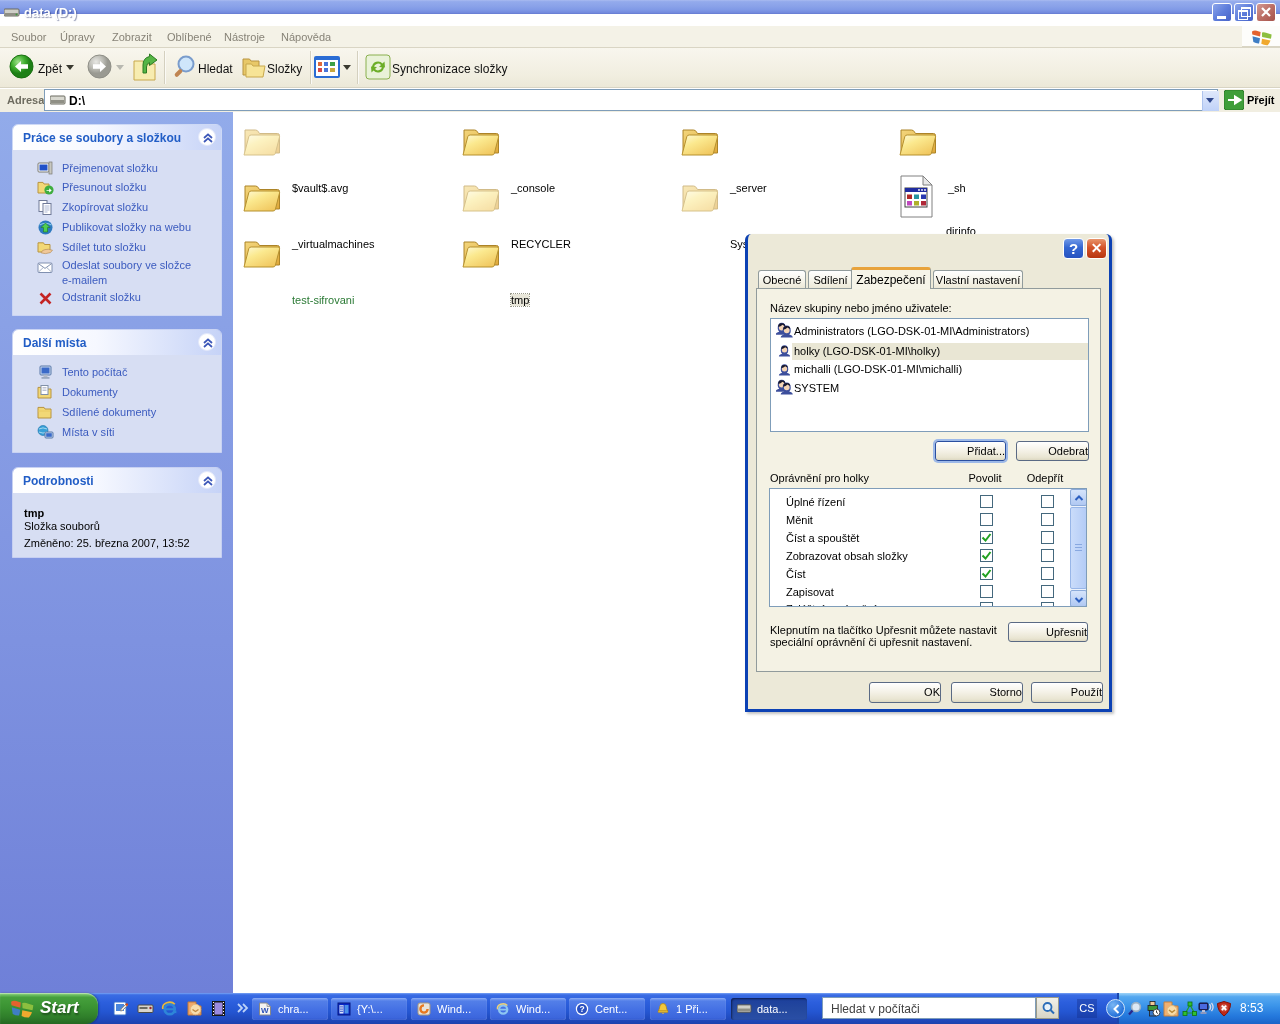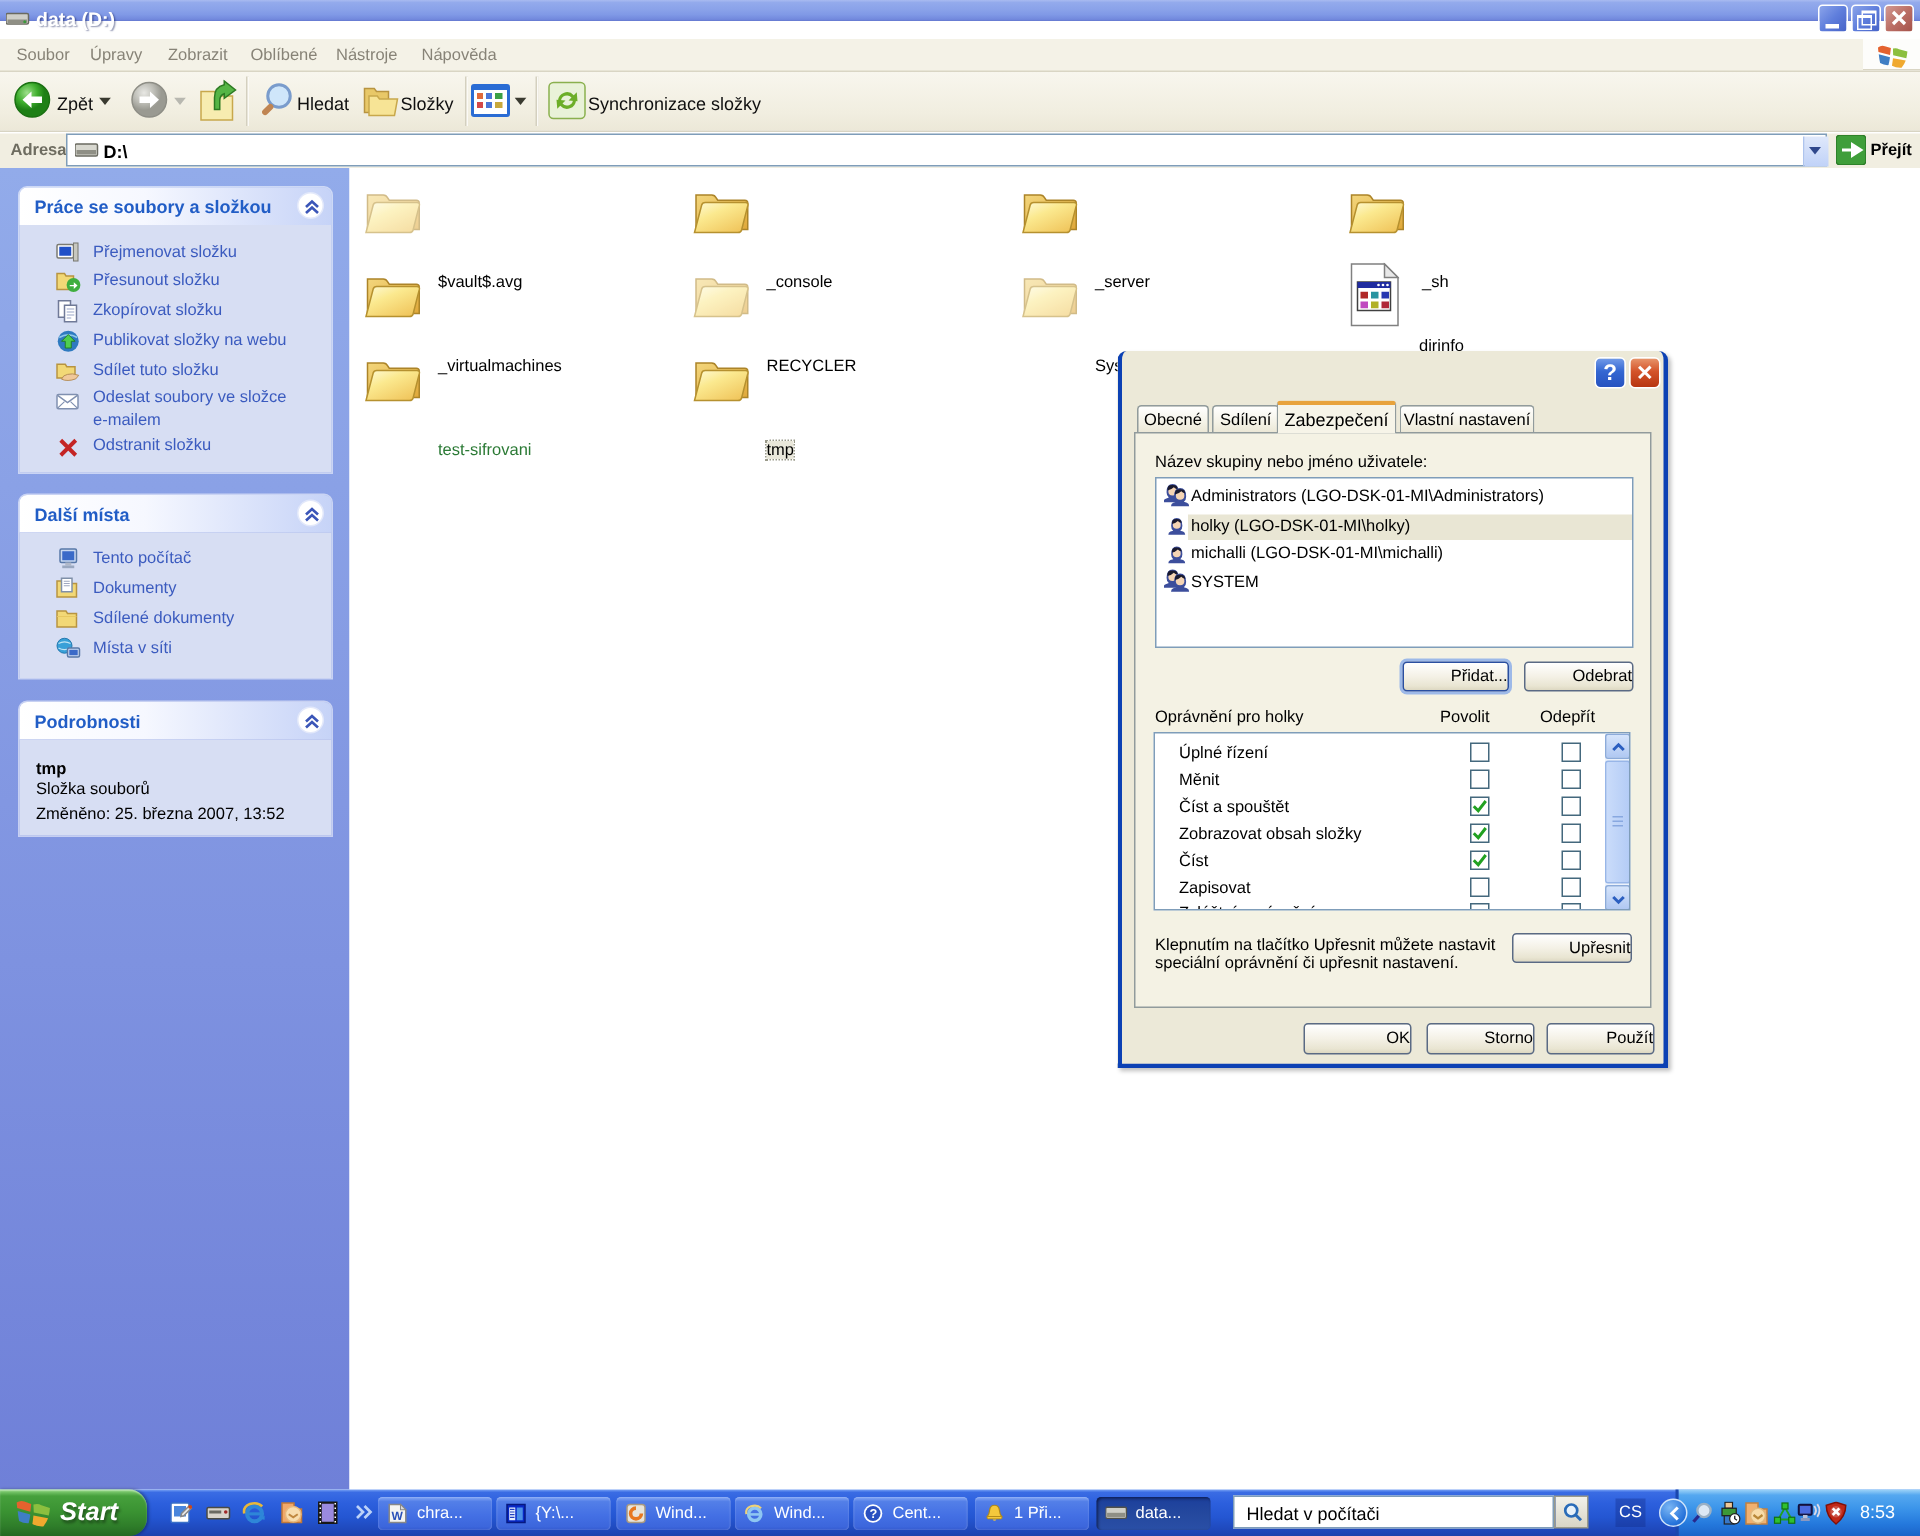--- a/index.html
+++ b/index.html
@@ -422,21 +422,21 @@
       </svg>
     <div class="abs dlabel" style="left:23px;top:44px">michalli (LGO-DSK-01-MI\michalli)</div>
     <svg class="abs" style="left:5px;top:60px" width="17" height="16" viewBox="0 0 16 15">
         <use href="#user2"></use>
       </svg>
     <div class="abs dlabel" style="left:23px;top:63px">SYSTEM</div>
   </div>
   <div class="abs btn" style="left:190px;top:207px;width:71px;height:20px;line-height:18px;box-shadow:0 0 0 2px #9db9e8;border-color:#2a4fa0">Přidat...</div>
   <div class="abs btn" style="left:271px;top:207px;width:73px;height:20px;line-height:18px">Odebrat</div>
   <div class="abs dlabel" style="left:25px;top:238px">Oprávnění pro holky</div>
-  <div class="abs dlabel" style="left:215px;top:238px;width:50px;text-align:left">Povolit</div>
+  <div class="abs dlabel" style="left:215px;top:238px;width:50px;text-align:center">Povolit</div>
   <div class="abs dlabel" style="left:275px;top:238px;width:50px;text-align:center">Odepřít</div>
   <div class="abs listbox" style="left:24px;top:254px;width:318px;height:119px;overflow:hidden">
     <div class="abs dlabel" style="left:16px;top:7px">Úplné řízení</div>
     <div class="abs dlabel" style="left:16px;top:25px">Měnit</div>
     <div class="abs dlabel" style="left:16px;top:43px">Číst a spouštět</div>
     <div class="abs dlabel" style="left:16px;top:61px">Zobrazovat obsah složky</div>
     <div class="abs dlabel" style="left:16px;top:79px">Číst</div>
     <div class="abs dlabel" style="left:16px;top:97px">Zapisovat</div>
     <div class="abs dlabel" style="left:16px;top:114px">Zvláštní oprávnění</div>
     <div class="abs cb" style="left:210px;top:6px"></div>
@@ -578,21 +578,21 @@
     </div>
   <div class="tbbtn active" style="left:731px">
       <svg class="abs" style="left:6px;top:5px" width="15" height="12" viewBox="0 0 16 13">
         <rect x="0" y="2" width="15" height="8" rx="1" fill="#cfcfc8" stroke="#50504a"></rect>
         <rect x="1" y="6" width="13" height="3" fill="#8f8f85"></rect>
       </svg>
       <div class="lbl">data...</div>
     </div>
 
   <div class="abs" style="left:822px;top:4px;width:214px;height:22px;background:#fff;border:1px solid #7f9db9;box-sizing:border-box">
-    <div class="abs" style="left:8px;top:4px;color:#000000;font-size:12px">Hledat v počítači</div>
+    <div class="abs" style="left:8px;top:4px;color:#404040;font-size:12px">Hledat v počítači</div>
   </div>
   <div class="abs" style="left:1036px;top:4px;width:23px;height:22px;background:linear-gradient(180deg,#f2f1ea,#d8d5c6);border:1px solid #9a9a8a;box-sizing:border-box">
     <svg class="abs" style="left:4px;top:3px" width="15" height="15" viewBox="0 0 15 15">
         <circle cx="6.5" cy="6" r="4" fill="#e8f2fa" stroke="#2a6cb8" stroke-width="1.8"></circle>
         <path d="M9.5 9 L13 12.5" stroke="#2a6cb8" stroke-width="2"></path>
       </svg>
   </div>
   <div class="abs" style="left:1077px;top:6px;width:20px;height:19px;background:rgba(16,40,130,.35);color:#fff;text-align:center;line-height:19px;font-size:11px">CS</div>
   <div class="abs" id="tray"></div>
   <div class="abs" style="left:1106px;top:6px;width:19px;height:19px;border-radius:50%;background:radial-gradient(circle at 35% 30%,#7ab6f4,#2572da 70%,#1358b8);border:1px solid #cfe4fa;box-sizing:border-box">

